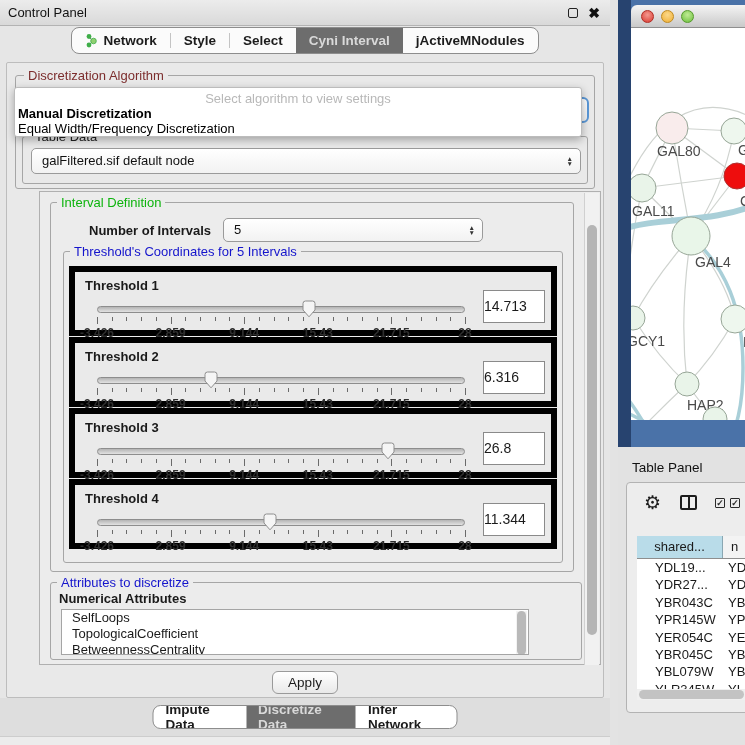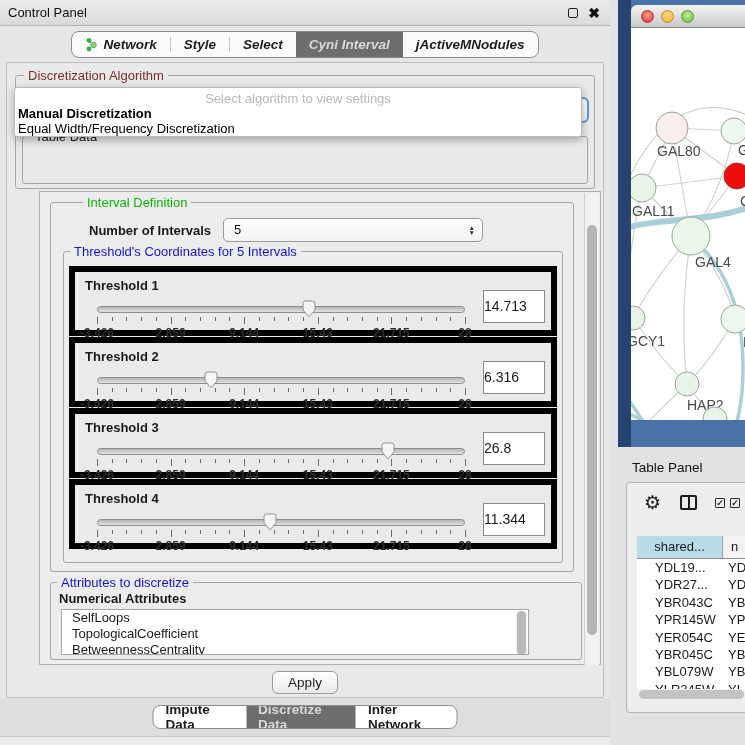--- a/index.html
+++ b/index.html
@@ -10,35 +10,35 @@
   
   #control-panel { position:absolute; left:0; top:0; width:610px; height:745px; background:#e6e6e6; }
   #titlebar { position:absolute; left:0; top:0; width:100%; height:26px;
               background:linear-gradient(180deg,#ececec,#d9d9d9); border-bottom:1px solid #b3b3b3; }
   #titlebar .wtitle { position:absolute; left:8px; top:5px; font-size:13px; color:#111; }
   #float-btn { position:absolute; right:32px; top:8px; width:10px; height:10px;
                border:1.5px solid #222; border-radius:2px; background:transparent; }
   #close-btn { position:absolute; right:10px; top:4px; font-size:14px; font-weight:bold; color:#111; line-height:18px; }
 
   #tabbar { position:absolute; left:0; top:27px; width:100%; height:34px; display:flex;
-            justify-content:center; align-items:center;font-style:italic; }
+            justify-content:center; align-items:flex-start; }
   .pill { display:flex; align-items:stretch; height:27px; border:1px solid #8d8d8d; border-radius:8px;
           background:#fbfbfb; overflow:hidden; }
   .pill .tab { display:flex; align-items:center; gap:5px; padding:0 13px; font-weight:bold;
                color:#1c1c1c; font-size:13.5px; background:transparent; cursor:default; }
   .pill .tab.active { background:#6d6d6d; color:#d9d9d9; }
   .pill .sep { width:1px; background:#c4c4c4; margin:5px 0; }
 
   #content { position:absolute; left:6px; top:62px; width:598px; height:636px;
              background:#e9e9e9; border:1px solid #bdbdbd; border-radius:2px; }
 
   .groupbox { position:absolute; border:1px solid #a6a6a6; border-radius:3px; }
   .grouptitle { position:absolute; top:-8px; left:8px; background:#e9e9e9; padding:0 4px; font-size:13px; }
   .t-maroon { color:#7c2d2d; }
-  .t-green  { color:#0eb40e;margin-left:26px; }
+  .t-green  { color:#0eb40e; }
   .t-blue   { color:#1414cc; }
   .t-dark   { color:#222; }
 
   #algo-group { left:8px; top:12px; width:580px; height:114px; }
   #tabledata-group { left:6px; top:60px; width:566px; height:48px; background:#e9e9e9; }
   .combo { position:absolute; background:linear-gradient(180deg,#ffffff,#f2f2f2);
            border:1px solid #9a9a9a; border-radius:5px; line-height:24px; padding-left:10px;
            font-size:13px; color:#111; }
   .combo .spin { position:absolute; right:7px; top:0; height:100%; display:flex; flex-direction:column;
                  justify-content:center; font-size:6.5px; color:#333; line-height:5px; }
@@ -173,20 +173,27 @@
         </div>
     </div>
   </div>
 
   <div id="content">
 
     <div id="algo-group" class="groupbox">
       <span class="grouptitle t-maroon">Discretization Algorithm</span>
       <div id="tabledata-group" class="groupbox">
         <span class="grouptitle t-dark">Table Data</span>
+        <div id="tabledata-combo" class="combo">
+          <span>galFiltered.sif default node</span>
+          <span class="spin">
+              <span>▲</span>
+              <span>▼</span>
+            </span>
+        </div>
       </div>
     </div>
 
     <div id="combo-frag">
       <span class="spin"><span>▲</span><span>▼</span></span>
     </div>
 
     <div id="algo-popup">
       <div class="hint">Select algorithm to view settings</div>
       <div class="opt1">Manual Discretization</div>

